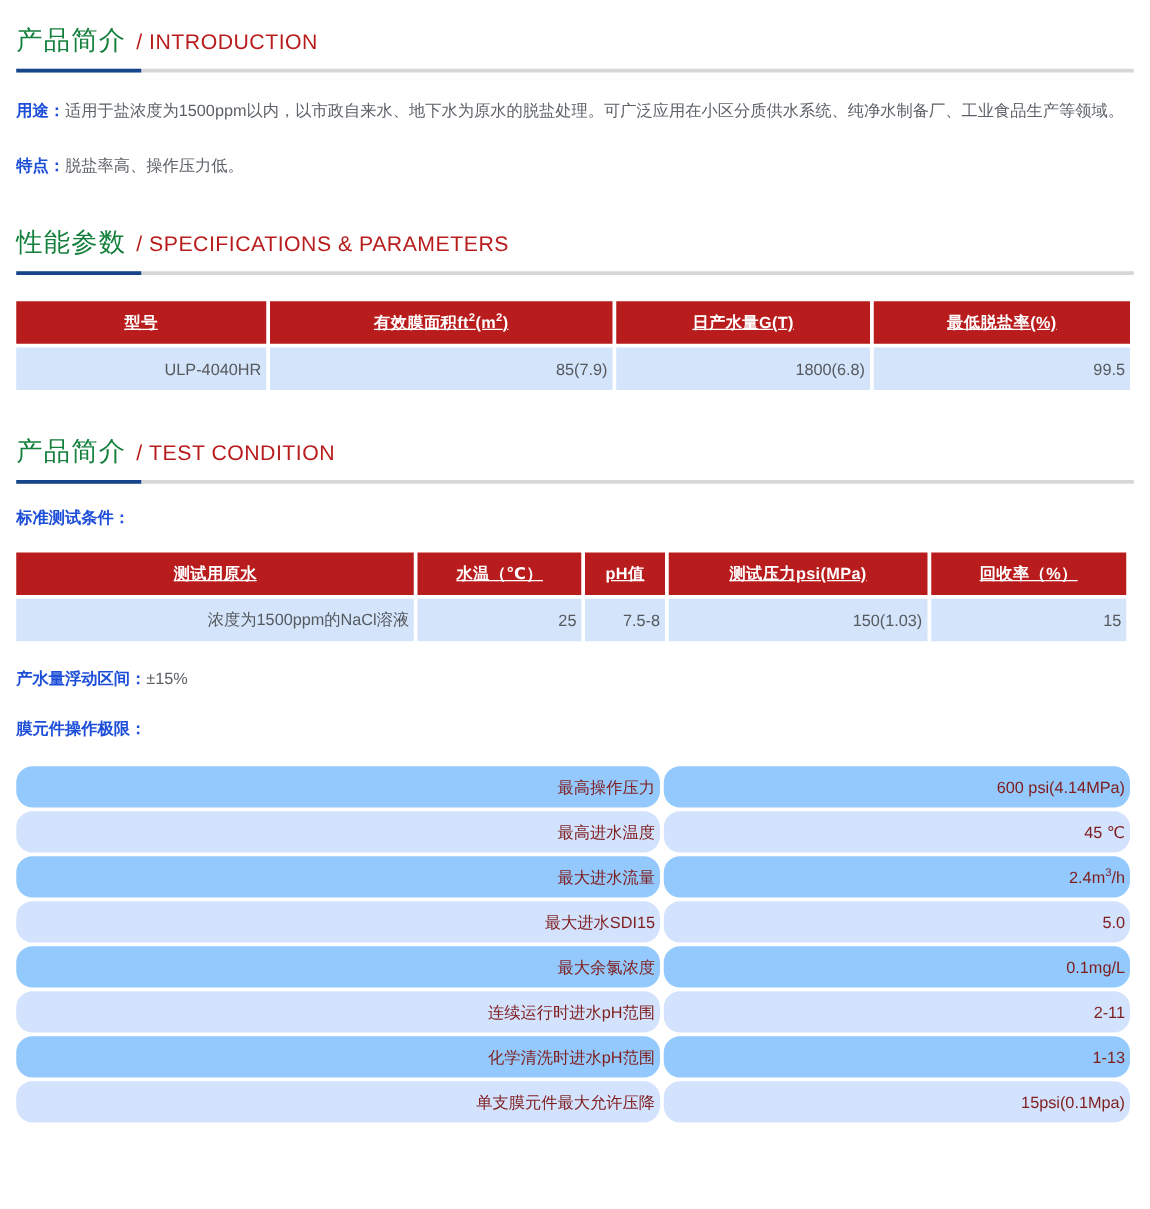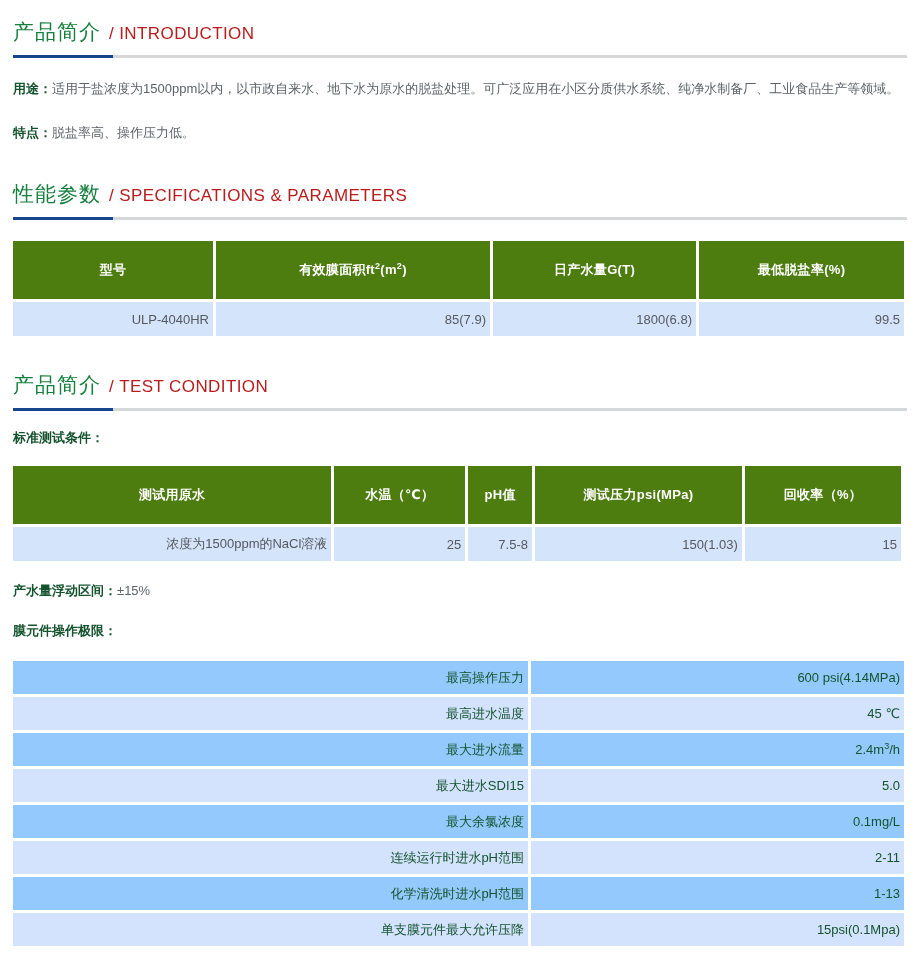--- a/index.html
+++ b/index.html
@@ -67,21 +67,21 @@
   
   .para {
     font-size: 13px;
     line-height: 30px;
     color: #5d6268;
     padding: 0 13px;
     margin: 0;
   }
   .para b, .lbl {
     font-weight: bold;
-    color: #14532d;
+    color: #1d4ed8;
     margin-top: 24px;
   }
   .intro-block {
     padding-top: 16px;
   }
   .intro-block .para + .para {
     margin-top: 14px;
   }
 
   
@@ -89,28 +89,29 @@
     border-collapse: separate;
     border-spacing: 3px 3px;
     width: 894px;
     margin-left: 10px;
     table-layout: fixed;
   }
   table.t1, table.t2 {
     border-spacing: 3px 3px;
   }
   th {
-    background: #4d7c0f;
+    background: #b91c1c;
     color: #ffffff;
     font-size: 13px;
     font-weight: bold;
     height: 34px;
     text-align: center;
-    padding: 12px 4px;
+    padding: 0 4px;
     letter-spacing: 0.3px;
+    text-decoration: underline;
   }
   td {
     background: #d3e4fb;
     color: #56595e;
     font-size: 13px;
     font-weight: 400;
     height: 34px;
     text-align: right;
     padding: 0 4px;
   }
@@ -120,21 +121,22 @@
     line-height: 0;
   }
 
   
   table.t3 {
     border-spacing: 3px 3px;
   }
   table.t3 td {
     height: 33px;
     font-size: 13px;
-    color: #14532d;
+    color: #7f1d1d;
+    border-radius: 13px;
   }
   table.t3 tr.odd td {
     background: #93c9fd;
   }
   table.t3 tr.even td {
     background: #d3e2fd;
   }
   .gap-b { height: 18px; }
   .gap-c { height: 12px; }
   .gap-d { height: 14px; }

